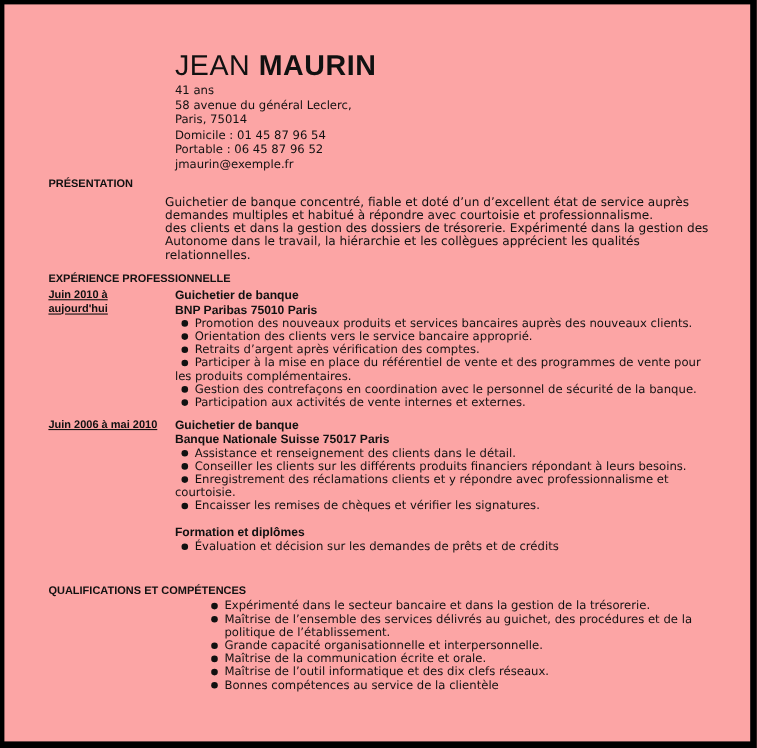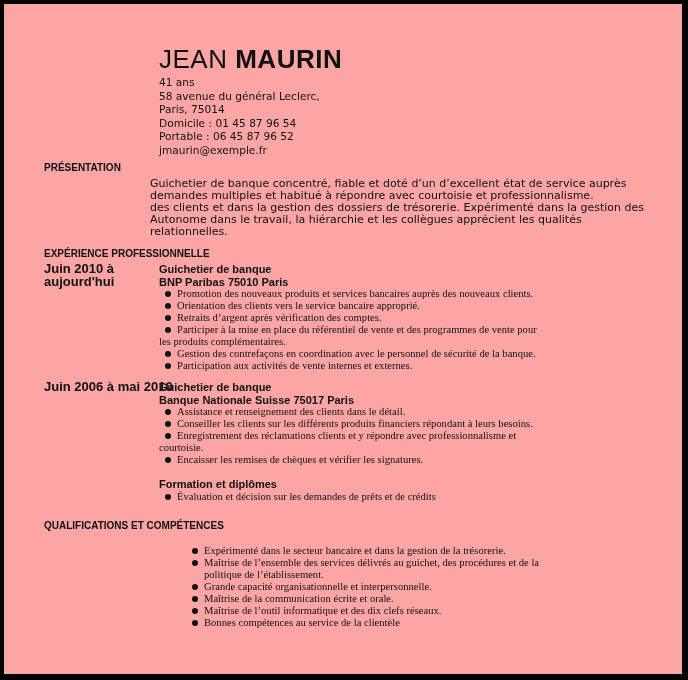--- a/index.html
+++ b/index.html
@@ -29,32 +29,32 @@
     font-size: 10px; font-weight: bold; font-family: "Liberation Sans", sans-serif;
     color: #111; white-space: nowrap;
   }
   .para {
     position: absolute; left: 146px; width: 500px;
     font-size: 11px; line-height: 12px;
   }
   .para div { white-space: nowrap; }
   .date {
     position: absolute; left: 40px;
-    font-size: 13px; font-weight: bold; line-height: 12.5px;
-    font-family: "Liberation Sans", sans-serif; white-space: nowrap;
+    font-size: 10px; font-weight: bold; line-height: 12.5px;
+    font-family: "Liberation Sans", sans-serif; white-space: nowrap; text-decoration: underline;
   }
   .job {
     position: absolute; left: 155px; width: 500px;
     font-size: 10.6px; line-height: 12px;
   }
   .job .jtitle, .job .jcomp, .job .sub {
     font-weight: bold; font-family: "Liberation Sans", sans-serif; font-size: 11px;
     white-space: nowrap; line-height: 12.5px;
   }
-  .bl { list-style: none; margin: 0; padding: 0; font-family: Liberation Serif, serif; }
+  .bl { list-style: none; margin: 0; padding: 0; }
   .bl li { position: relative; white-space: nowrap; padding-left: 18px; }
   .bl li::before {
     content: ""; position: absolute; left: 6px; top: 3px;
     width: 6px; height: 6px; border-radius: 50%; background: #111;
   }
   .qual { position: absolute; left: 182px; width: 480px; font-size: 10.6px; line-height: 12px; }
   .qual .bl li { padding-left: 18px; }
 </style>
 </head>
 <body>
@@ -116,21 +116,21 @@
       <li>Enregistrement des réclamations clients et y répondre avec professionnalisme et</li>
       <li style="padding-left:0;" class="nob">courtoisie.</li>
       <li>Encaisser les remises de chèques et vérifier les signatures.</li>
     </ul>
     <div class="sub" style="margin-top:12px;">Formation et diplômes</div>
     <ul class="bl">
       <li>Évaluation et décision sur les demandes de prêts et de crédits</li>
     </ul>
   </div>
 
-  <div class="section-title" style="top:516px;">QUALIFICATIONS ET COMPÉTENCES</div>
+  <div class="section-title" style="top:528px;">QUALIFICATIONS ET COMPÉTENCES</div>
   <div class="qual" style="top:541px;">
     <ul class="bl">
       <li>Expérimenté dans le secteur bancaire et dans la gestion de la trésorerie.</li>
       <li>Maîtrise de l’ensemble des services délivrés au guichet, des procédures et de la</li>
       <li class="nob">politique de l’établissement.</li>
       <li>Grande capacité organisationnelle et interpersonnelle.</li>
       <li>Maîtrise de la communication écrite et orale.</li>
       <li>Maîtrise de l’outil informatique et des dix clefs réseaux.</li>
       <li>Bonnes compétences au service de la clientèle</li>
     </ul>

